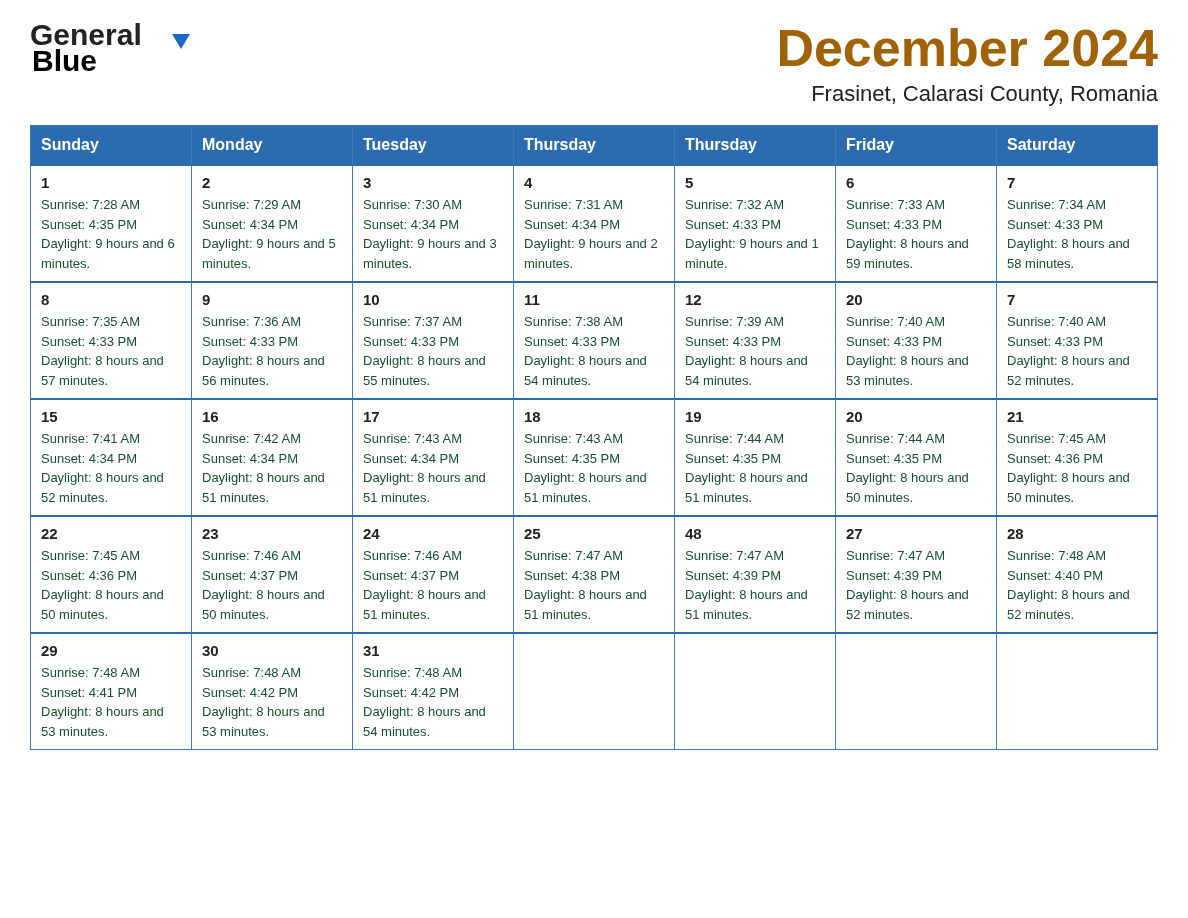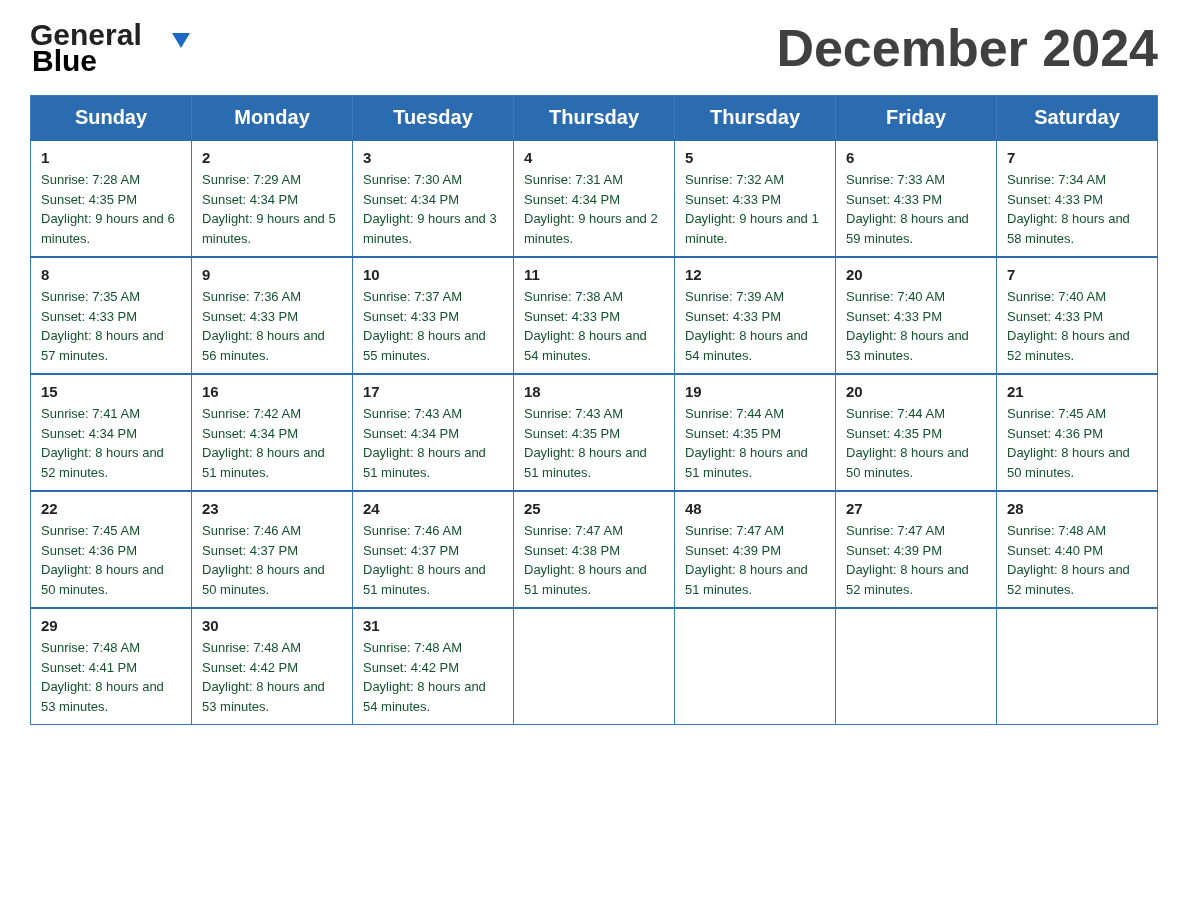--- a/index.html
+++ b/index.html
@@ -16,40 +16,40 @@
       justify-content: space-between;
       align-items: flex-start;
       margin-bottom: 18px;
     }
     .title-block {
       text-align: right;
     }
     .title-block h1 {
       font-size: 52px;
       font-weight: bold;
-      color: #404040;
+      color: #a16207;
       line-height: 1.1;
     }
     .title-block h2 {
       font-size: 22px;
       font-weight: normal;
       color: #222;
       margin-top: 4px;
     }
     .calendar {
       width: 100%;
       border-collapse: collapse;
       border: 1px solid #3a7abf;
     }
     .calendar th {
       background: #2b6cb0;
       color: #fff;
-      font-size: 20px;
-      font-weight: bold;
-      text-align: center;
+      font-size: 16px;
+      font-weight: bold;
+      text-align: left;
       padding: 10px 10px;
       border: 1px solid #3a7abf;
     }
     .calendar td {
       vertical-align: top;
       padding: 8px 10px;
       border: 1px solid #3a7abf;
       font-size: 13px;
       width: calc(100% / 7);
       min-height: 90px;
@@ -75,21 +75,21 @@
       background: #fff;
     }
     
     .logo-svg-container {
       display: flex;
       flex-direction: column;
       line-height: 1;
     }
     .logo-row1 {
       display: flex;
-      align-items: flex-start;
+      align-items: center;
       gap: 25px;
     }
     .logo-g { font-size: 30px; font-weight: bold; color: #222; }
     .logo-triangle {
       width: 0;
       height: 0;
       border-left: 9px solid transparent;
       border-right: 9px solid transparent;
       border-top: 15px solid #1a69c4;
       display: inline-block;
@@ -112,20 +112,21 @@
     <div class="logo-row1">
       <span class="logo-g">General</span>
       <span style="display:inline-flex; align-items:flex-start; margin-left:2px; margin-top:5px;">
         <span class="logo-triangle"></span>
       </span>
     </div>
     <div class="logo-row2">Blue</div>
   </div>
   <div class="title-block">
     <h1>December 2024</h1>
+    <h2>Frasinet, Calarasi County, Romania</h2>
   </div>
 </div>
 
 <table class="calendar">
   <thead>
     <tr>
       <th>Sunday</th>
       <th>Monday</th>
       <th>Tuesday</th>
       <th>Thursday</th>

